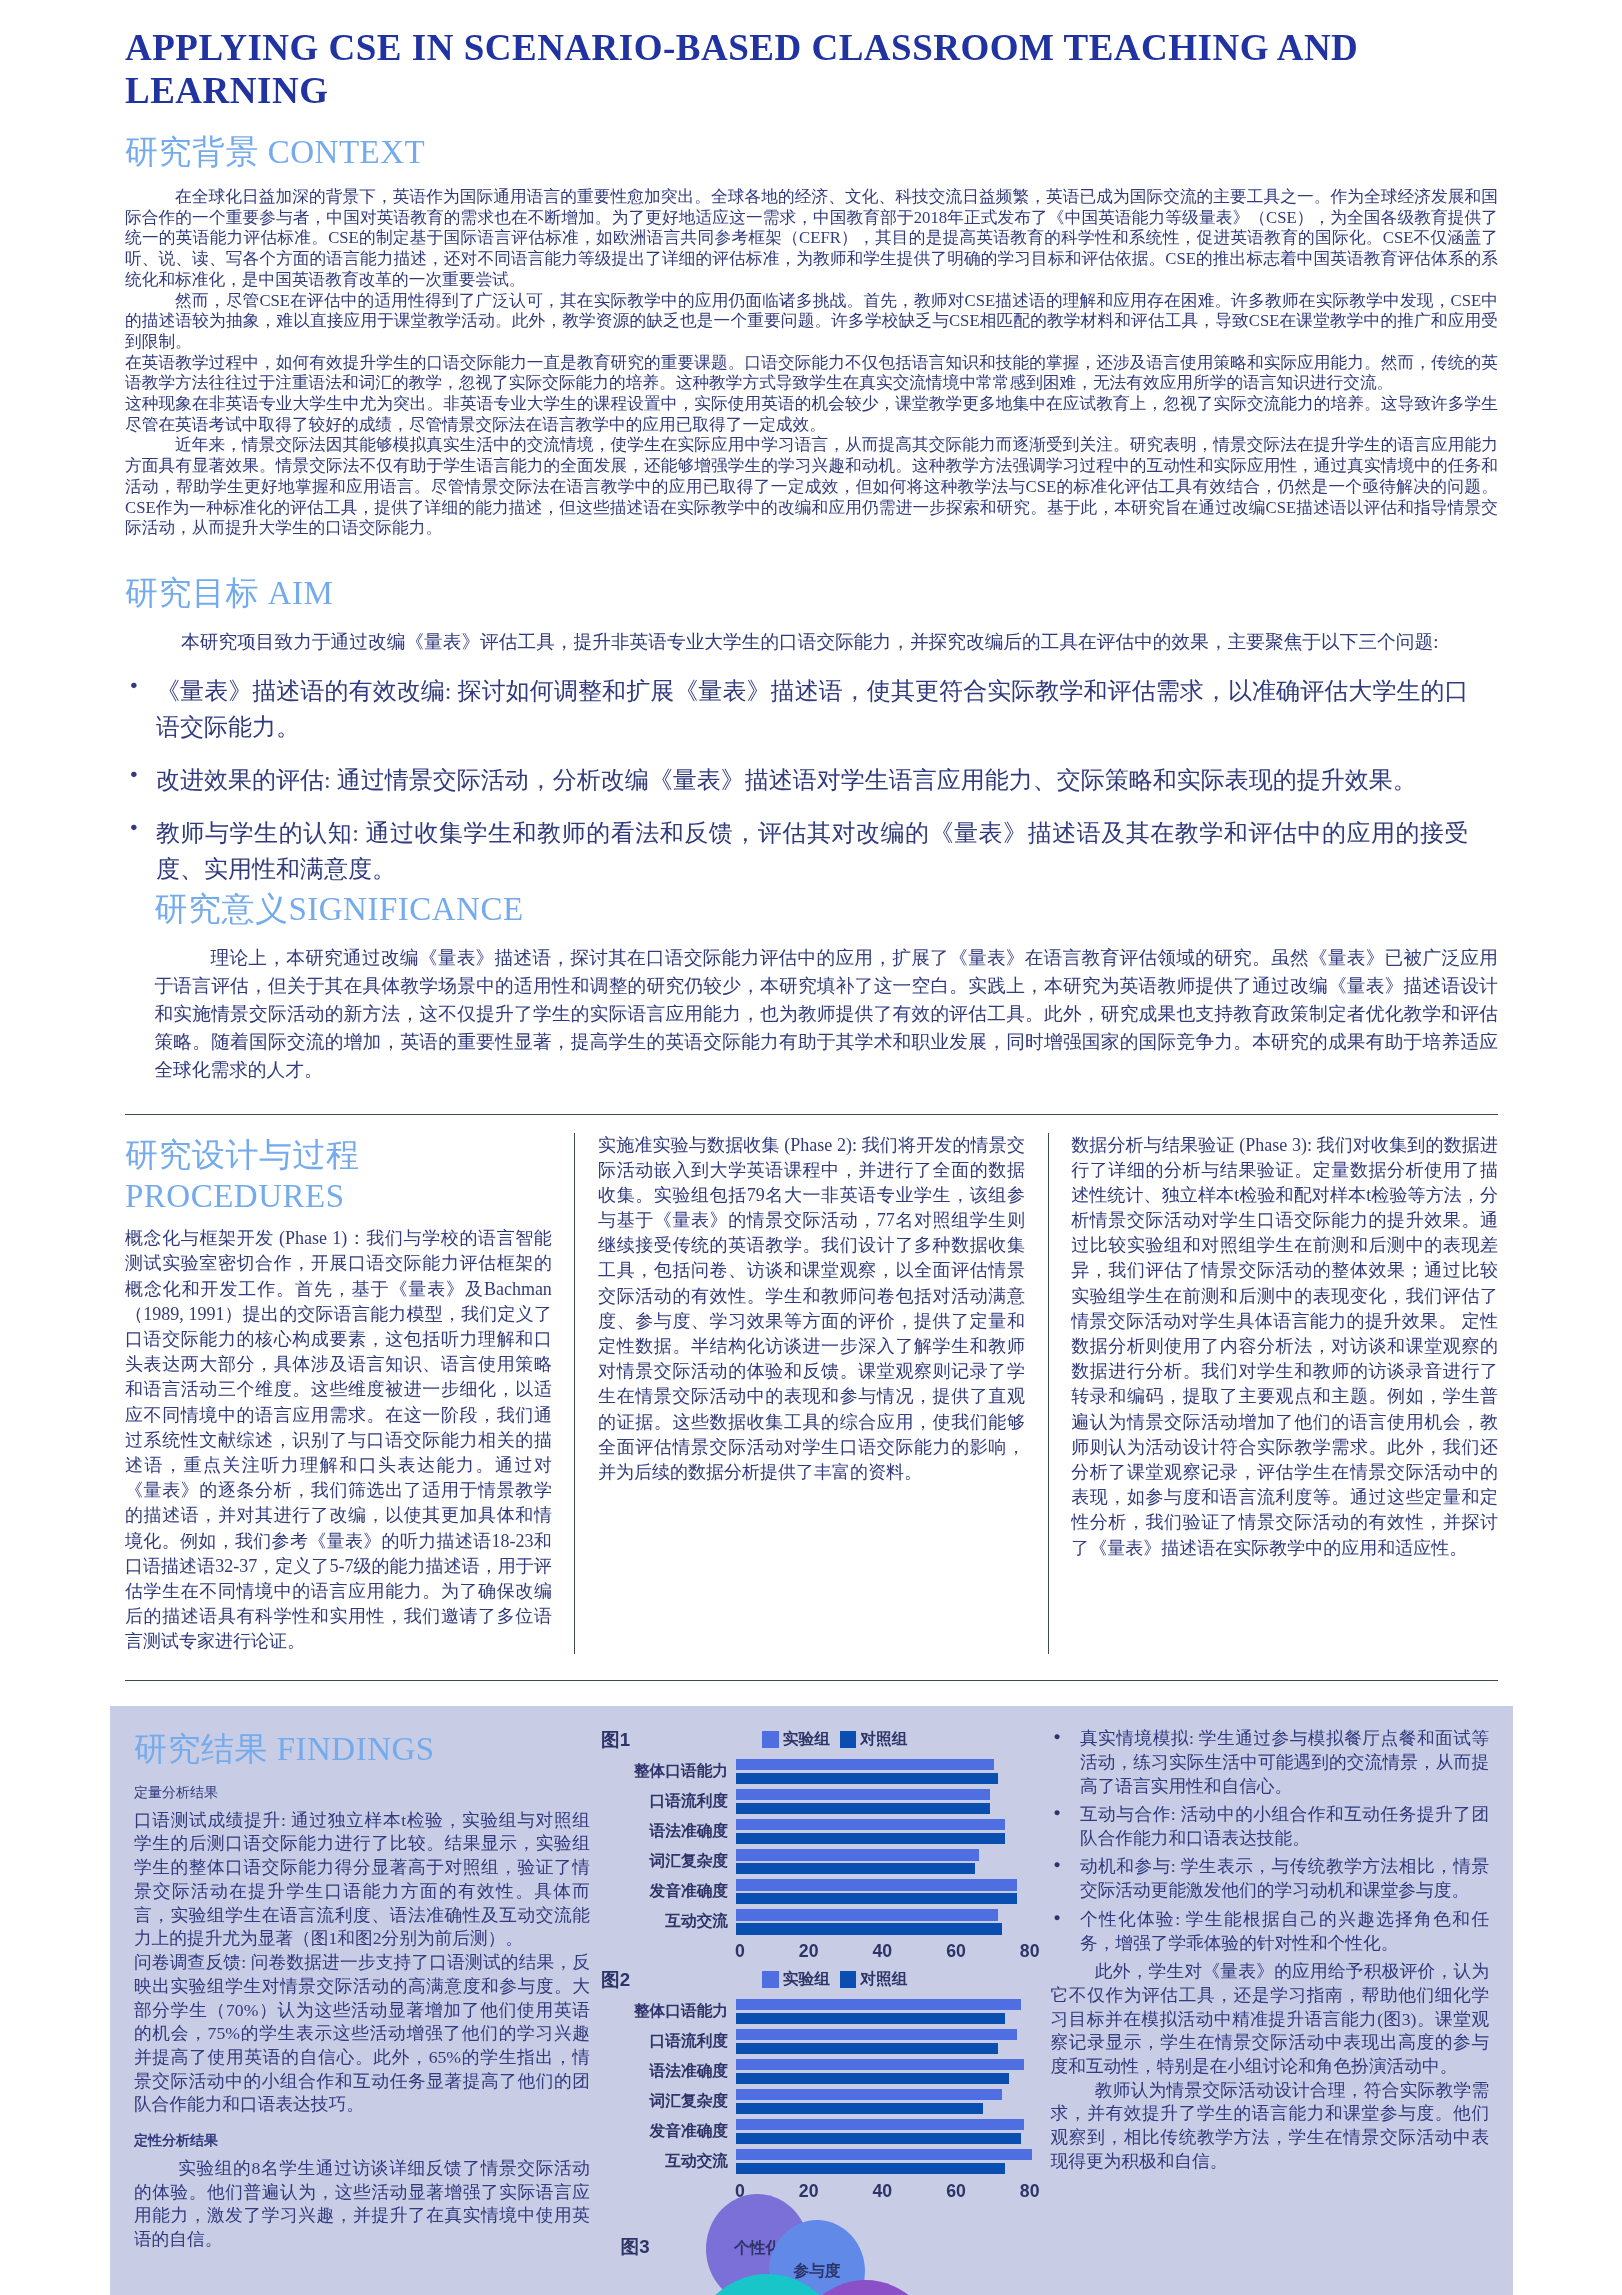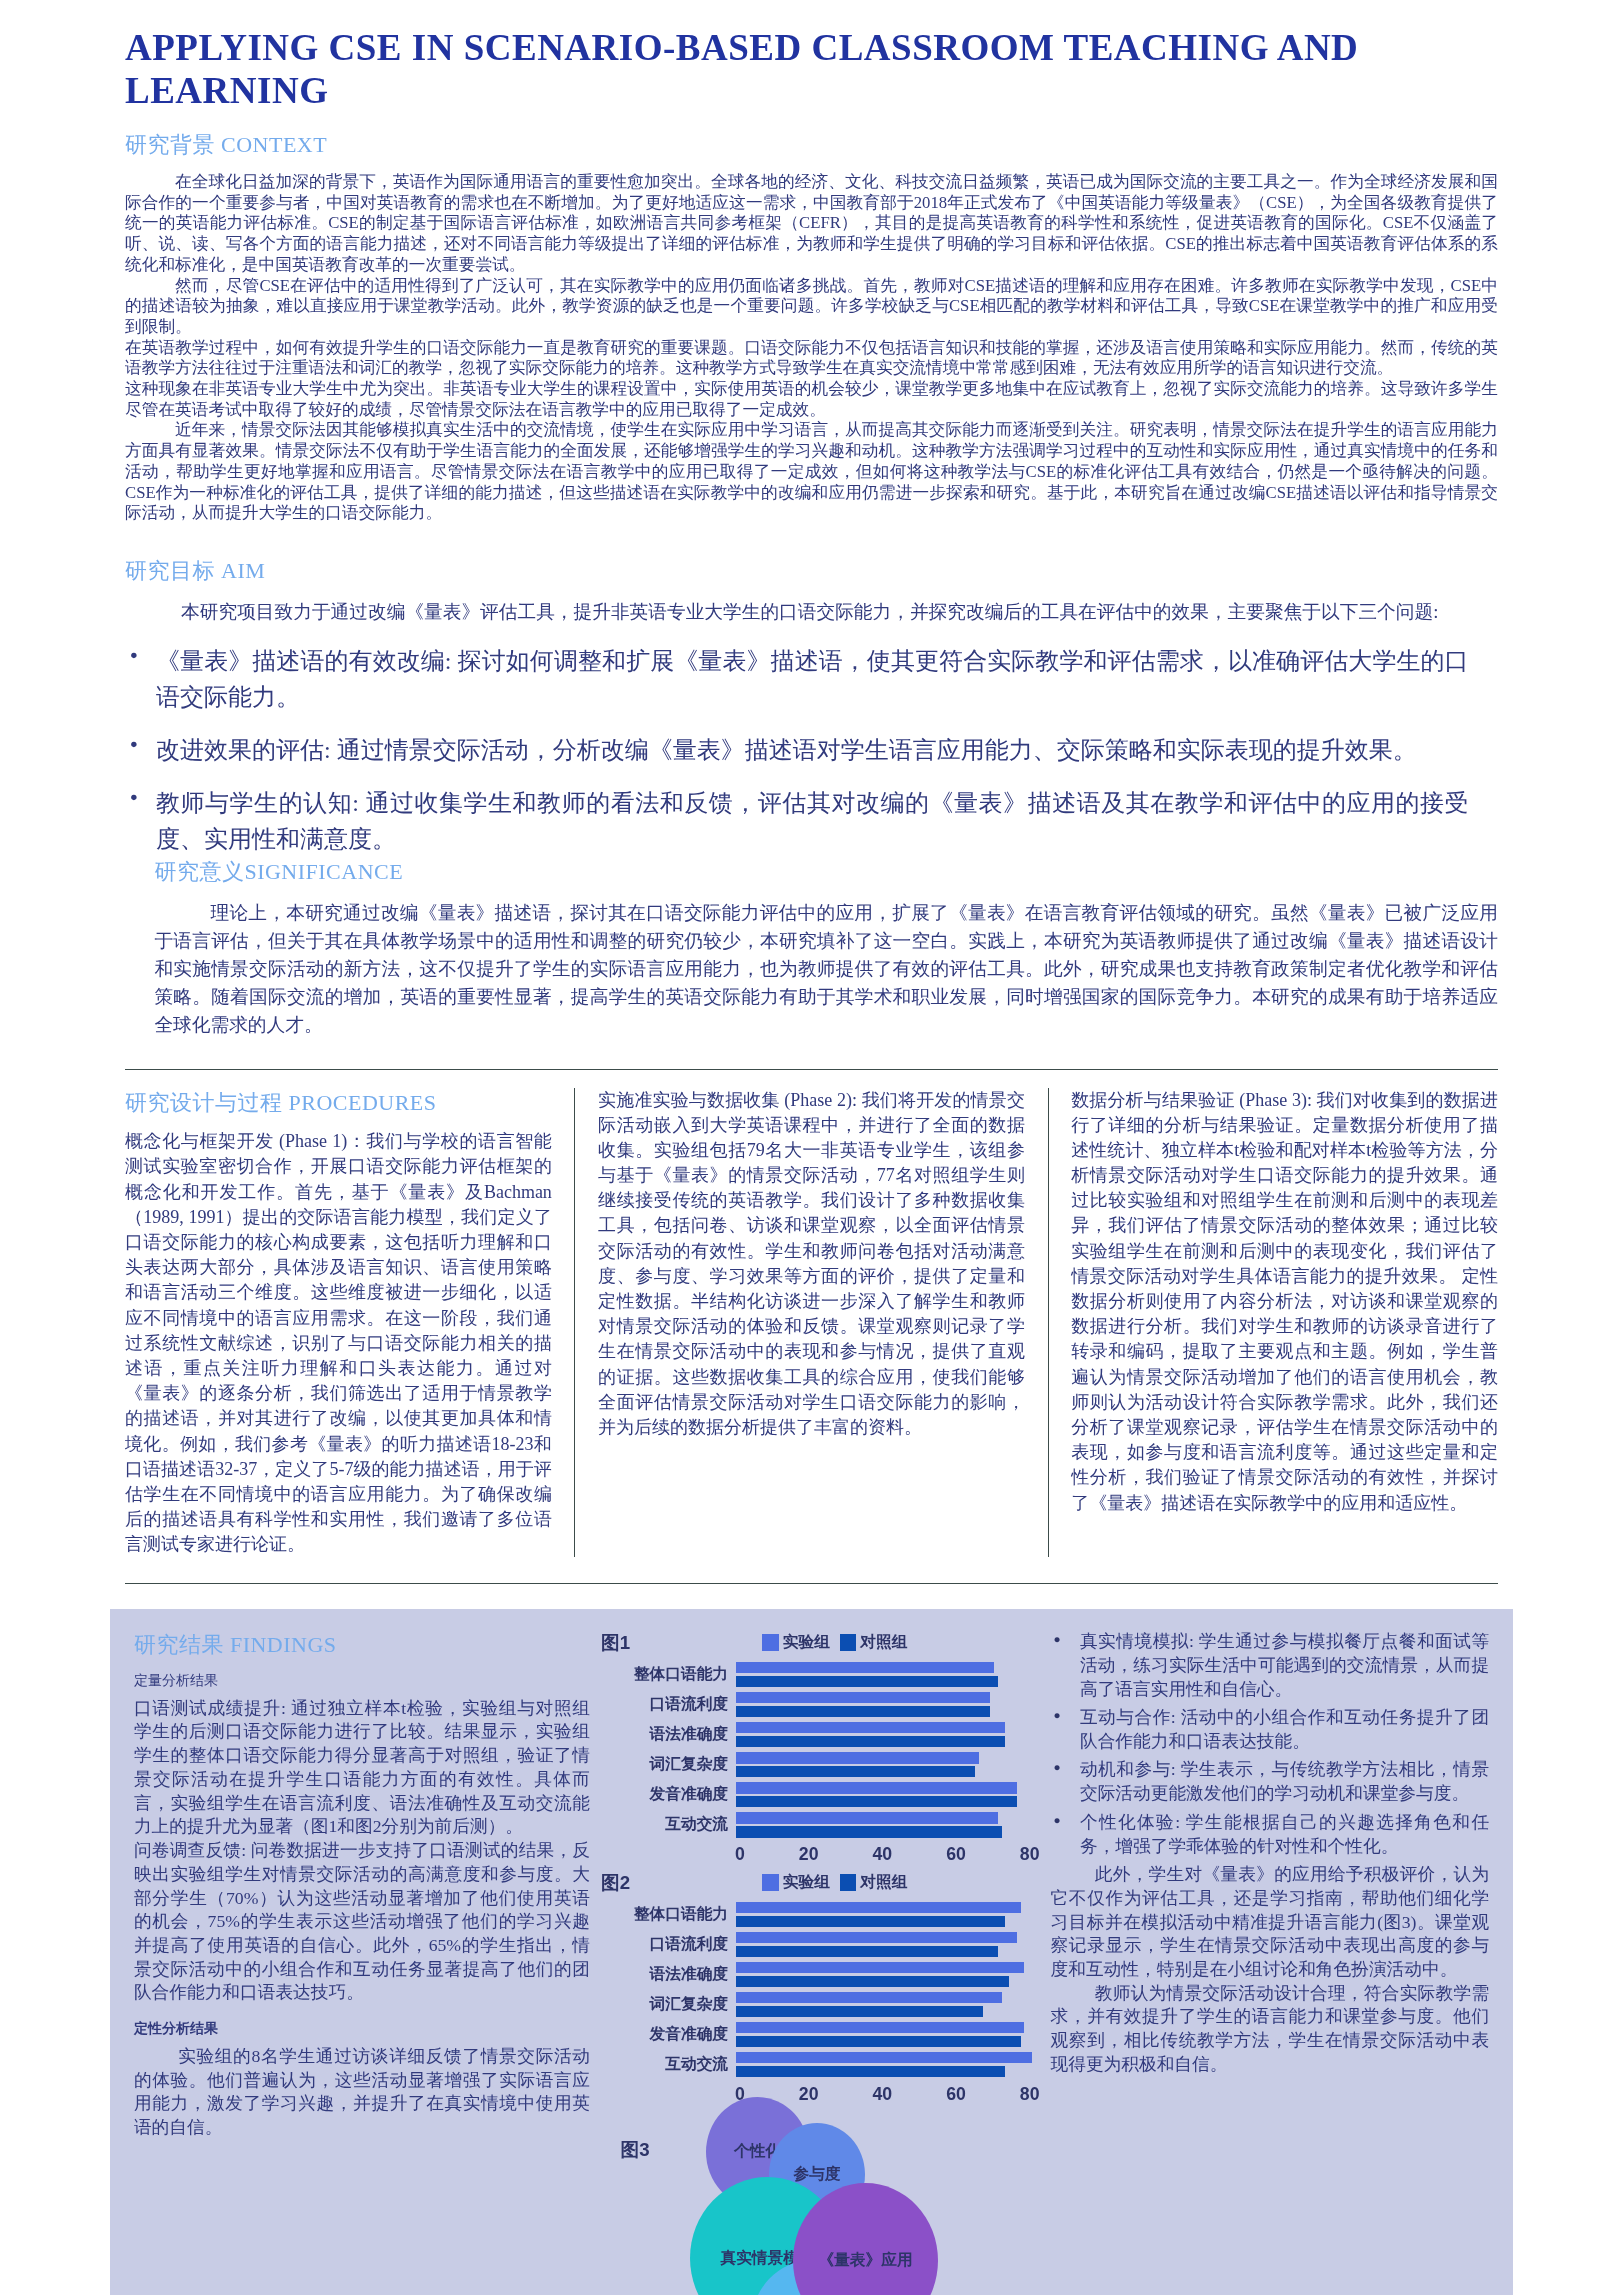--- a/index.html
+++ b/index.html
@@ -6,21 +6,21 @@
   body{
     width:1623px;height:2295px;background:#ffffff;
     font-family:"Liberation Serif","DejaVu Serif",serif;
     color:#313a7d;overflow:hidden;
   }
   .page{width:1623px;height:2295px;box-sizing:border-box;padding:25.5px 125px 0 125px;position:relative;}
   .poster-title{
     font-size:37px;font-weight:bold;color:#2133a0;margin:0 0 18.7px 0;letter-spacing:0.5px;
   }
   h2.sec{
-    font-size:22px;font-weight:500;color:#74abec;margin:0 0 11.8px 0;letter-spacing:0.5px;
+    font-size:33px;font-weight:500;color:#74abec;margin:0 0 11.8px 0;letter-spacing:0.5px;
   }
   
   .context p{font-size:16.7px;line-height:1.24;text-align:justify;margin:0;}
   .context p.ind{text-indent:3em;}
   
   .two-col{display:flex;margin-top:32px;align-items:stretch;flex-direction:column;}
   .two-col .colL{flex:1;padding-right:29.4px;}
   .two-col .vdiv{width:1.5px;background:#3c4c4a;}
   .two-col .colR{flex:1;padding-left:29.4px;}
   .aimsig p{font-size:18.7px;line-height:1.5;text-align:justify;margin:0;}

